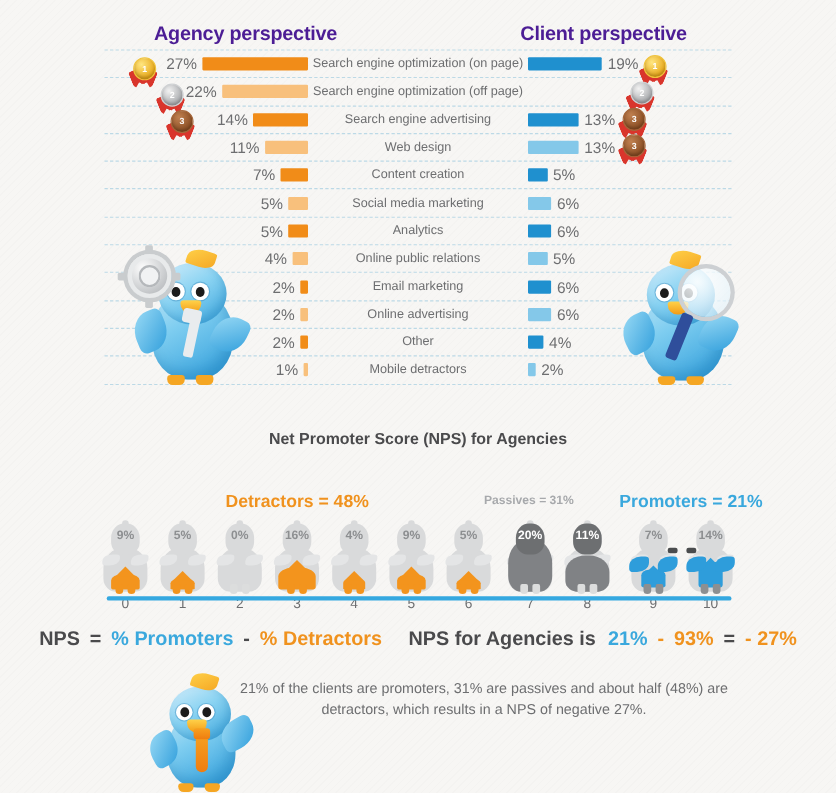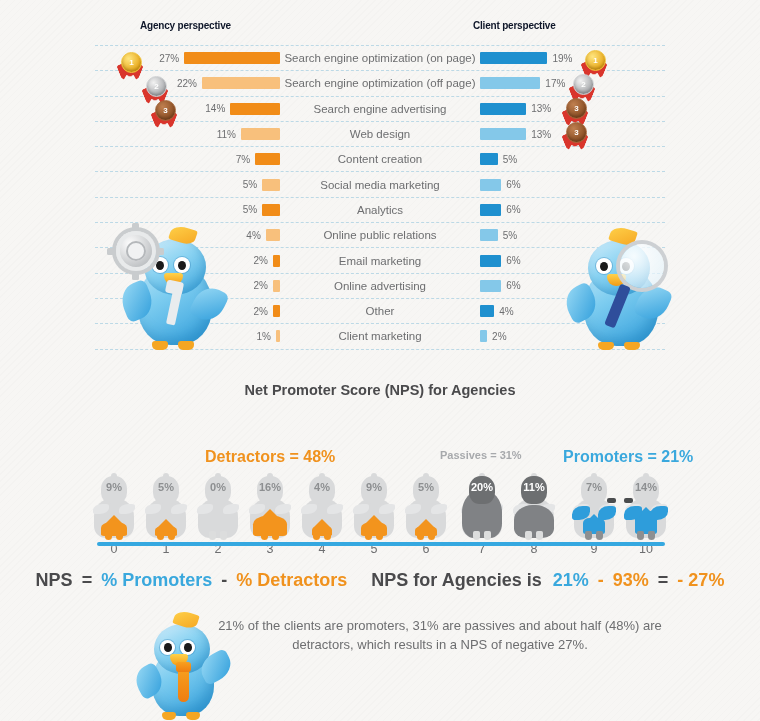--- a/index.html
+++ b/index.html
@@ -10,33 +10,33 @@
     color:#58595b;
   }
   
   .texture{
     position:absolute;inset:0;pointer-events:none;
     background-image:repeating-linear-gradient(135deg,
       rgba(0,0,0,0.013) 0px, rgba(0,0,0,0.013) 1px,
       rgba(255,255,255,0) 1px, rgba(255,255,255,0) 5px);
   }
   
-  .hdr{position:absolute;font-size:10px;font-weight:bold;color:#0f172a;letter-spacing:-0.2px;}
+  .hdr{position:absolute;font-size:18px;font-weight:bold;color:#4c1d95;letter-spacing:-0.2px;}
   .hdr-agency{left:140px;top:20px;}
   .hdr-client{left:473px;top:20px;}
 
   
   .cmp{position:absolute;left:95px;top:45px;width:570px;}
   .row{
     position:relative;height:24.3px;display:flex;align-items:center;
     border-bottom:1px dashed #bcd9e6;
   }
   .row:first-child{border-top:1px dashed #bcd9e6;}
   .left-side{width:185px;display:flex;align-items:center;justify-content:flex-end;gap:5px;}
-  .pct{font-size:10px;color:#6d6e70;white-space:nowrap;}
+  .pct{font-size:14px;color:#6d6e70;white-space:nowrap;}
   .pct-l{text-align:right;}
   .bar{height:12px;border-radius:1px;}
   .bar-o-d{background:#f18c18;}
   .bar-o-l{background:#f8c07c;}
   .bar-b-d{background:#1f90cf;}
   .bar-b-l{background:#84c8e9;}
   .label{
     width:200px;text-align:center;font-size:11.5px;color:#6d6e70;
     white-space:nowrap;
   }
@@ -98,21 +98,21 @@
   .bird .glass{
     position:absolute;border-radius:50%;
     background:radial-gradient(circle at 32% 28%,rgba(255,255,255,.92),rgba(215,238,250,.55));
     box-shadow:0 0 0 4px #cdd0d3;
   }
   .bird .handle{position:absolute;background:#2f4e9b;border-radius:3px;}
   .bird .wrench{position:absolute;background:#e9ecee;border-radius:2px;}
 
   
   .nps-title{
-    position:absolute;left:0;right:0;top:382px;text-align:center;
+    position:absolute;left:0;right:0;top:392px;text-align:center;
     font-size:14.5px;font-weight:bold;color:#4a4a4c;
   }
   .seg-label{position:absolute;font-size:16px;font-weight:bold;}
   .seg-detr{left:205px;top:448px;color:#f0921e;}
   .seg-pass{left:440px;top:449px;color:#a7a9ac;font-size:11px;}
   .seg-prom{left:563px;top:448px;color:#3aa8dd;text-align:center;}
 
   .figs{position:absolute;left:92px;top:476px;width:580px;height:92px;}
   .fig{position:absolute;width:44px;text-align:center;}
   .fig .shape{position:relative;width:44px;height:62px;margin:0 auto;}
@@ -194,24 +194,20 @@
         <div class="bar bar-b-d" style="width: 67.45px;"></div>
         <span class="pct">19%</span>
       </div>
     </div>
     <div class="row">
       <div class="left-side">
         <span class="pct pct-l">22%</span>
         <div class="bar bar-o-l" style="width: 78.1px;"></div>
       </div>
       <div class="label">Search engine optimization (off page)</div>
-      <div class="right-side">
-        <div class="bar bar-b-l" style="width: 60.35px;"></div>
-        <span class="pct">17%</span>
-      </div>
     </div>
     <div class="row">
       <div class="left-side">
         <span class="pct pct-l">14%</span>
         <div class="bar bar-o-d" style="width: 49.7px;"></div>
       </div>
       <div class="label">Search engine advertising</div>
       <div class="right-side">
         <div class="bar bar-b-d" style="width: 46.15px;"></div>
         <span class="pct">13%</span>
@@ -303,21 +299,21 @@
       <div class="right-side">
         <div class="bar bar-b-d" style="width: 14.2px;"></div>
         <span class="pct">4%</span>
       </div>
     </div>
     <div class="row">
       <div class="left-side">
         <span class="pct pct-l">1%</span>
         <div class="bar bar-o-l" style="width: 4px;"></div>
       </div>
-      <div class="label">Client  marketing</div>
+      <div class="label">Mobile  detractors</div>
       <div class="right-side">
         <div class="bar bar-b-l" style="width: 7.1px;"></div>
         <span class="pct">2%</span>
       </div>
     </div>
   </div>
 
 <div class="medal gold" style="left:118px;top:52px;">
   <div class="ribbon"></div>
   <div class="disc">1</div>

